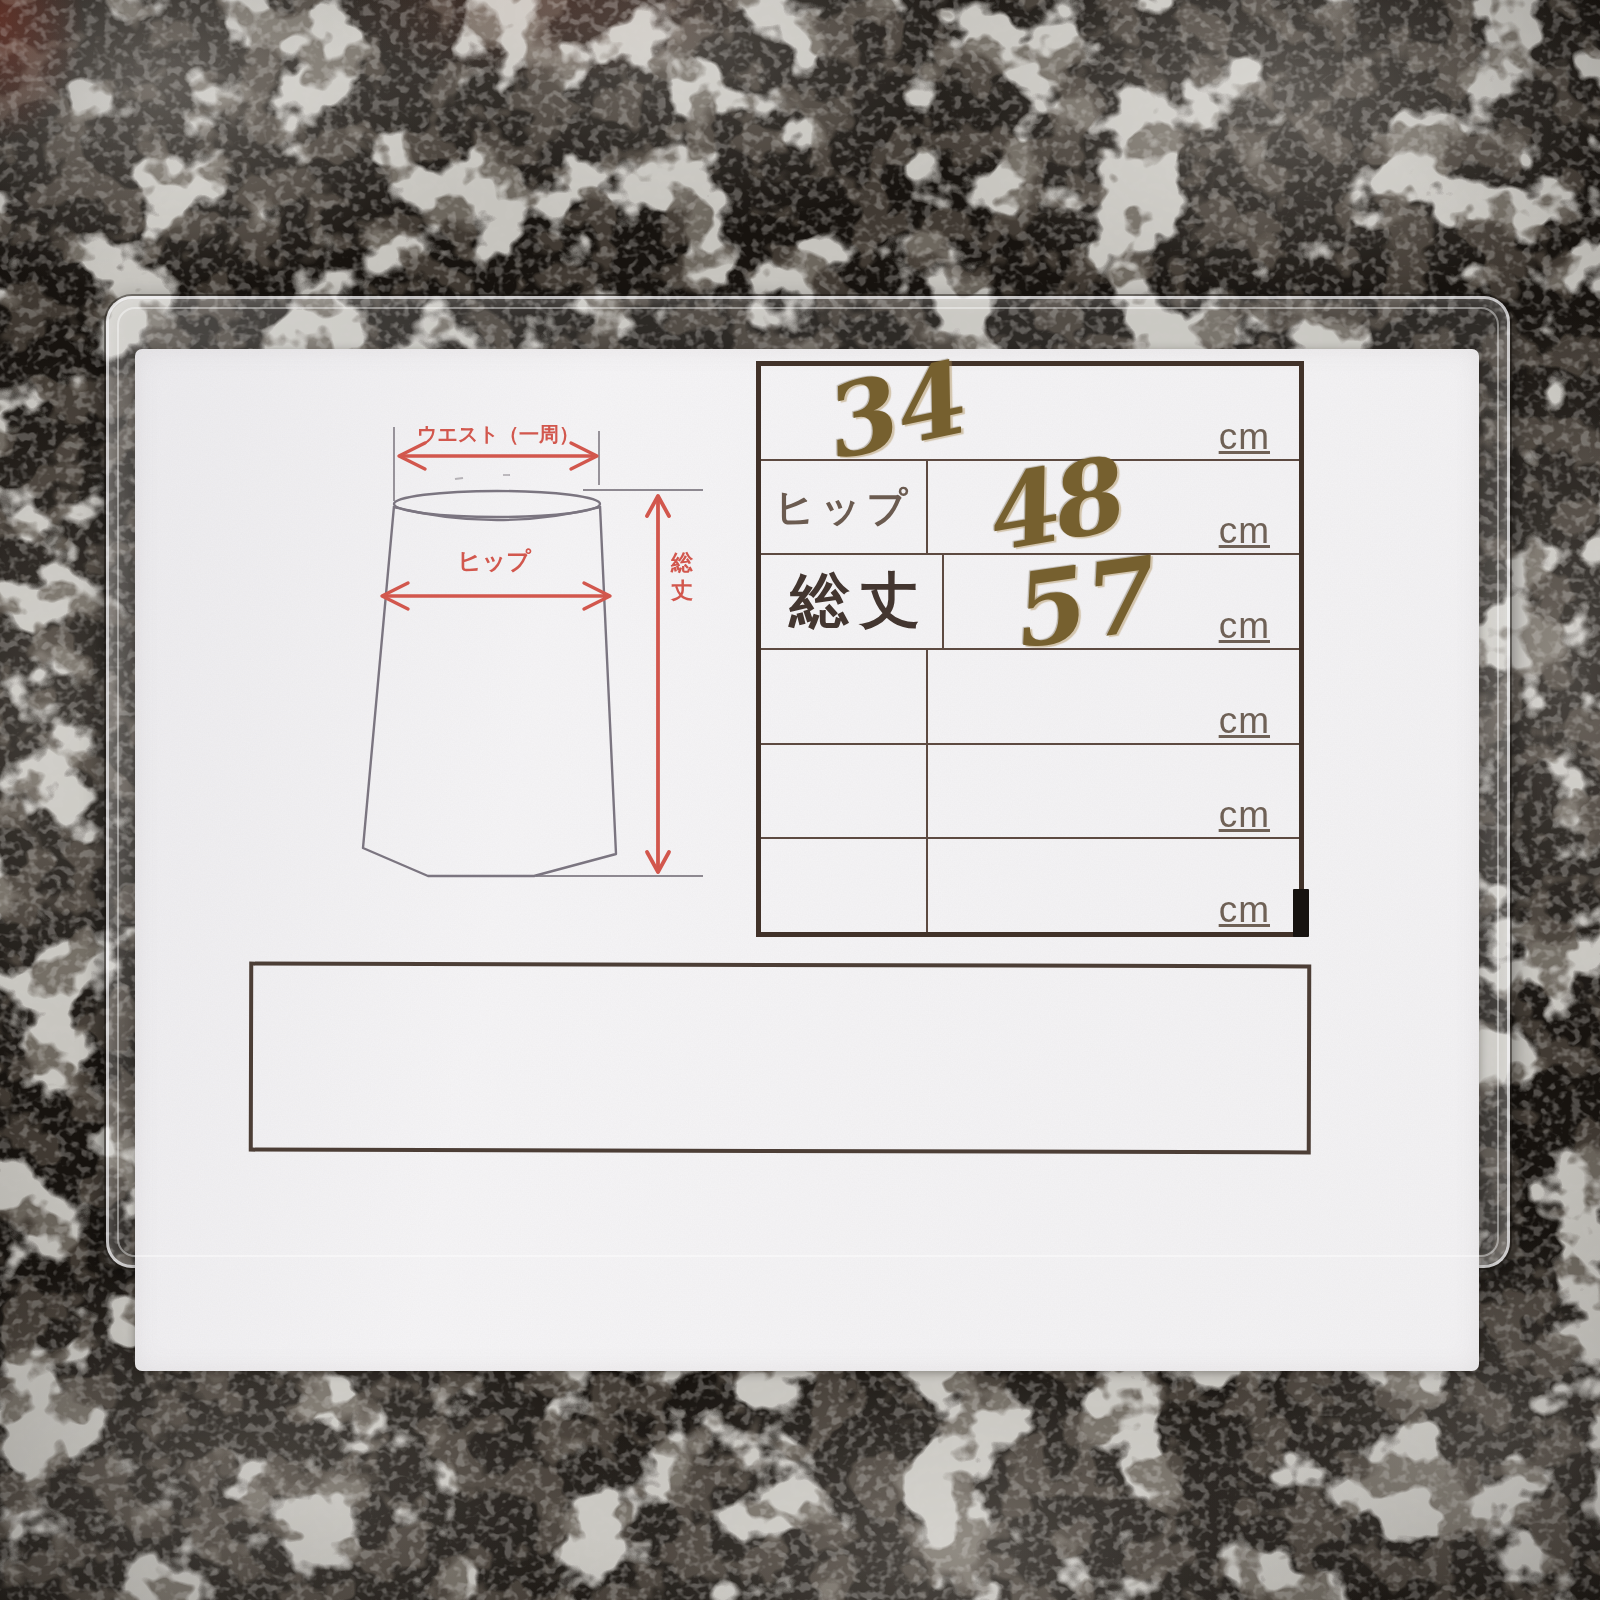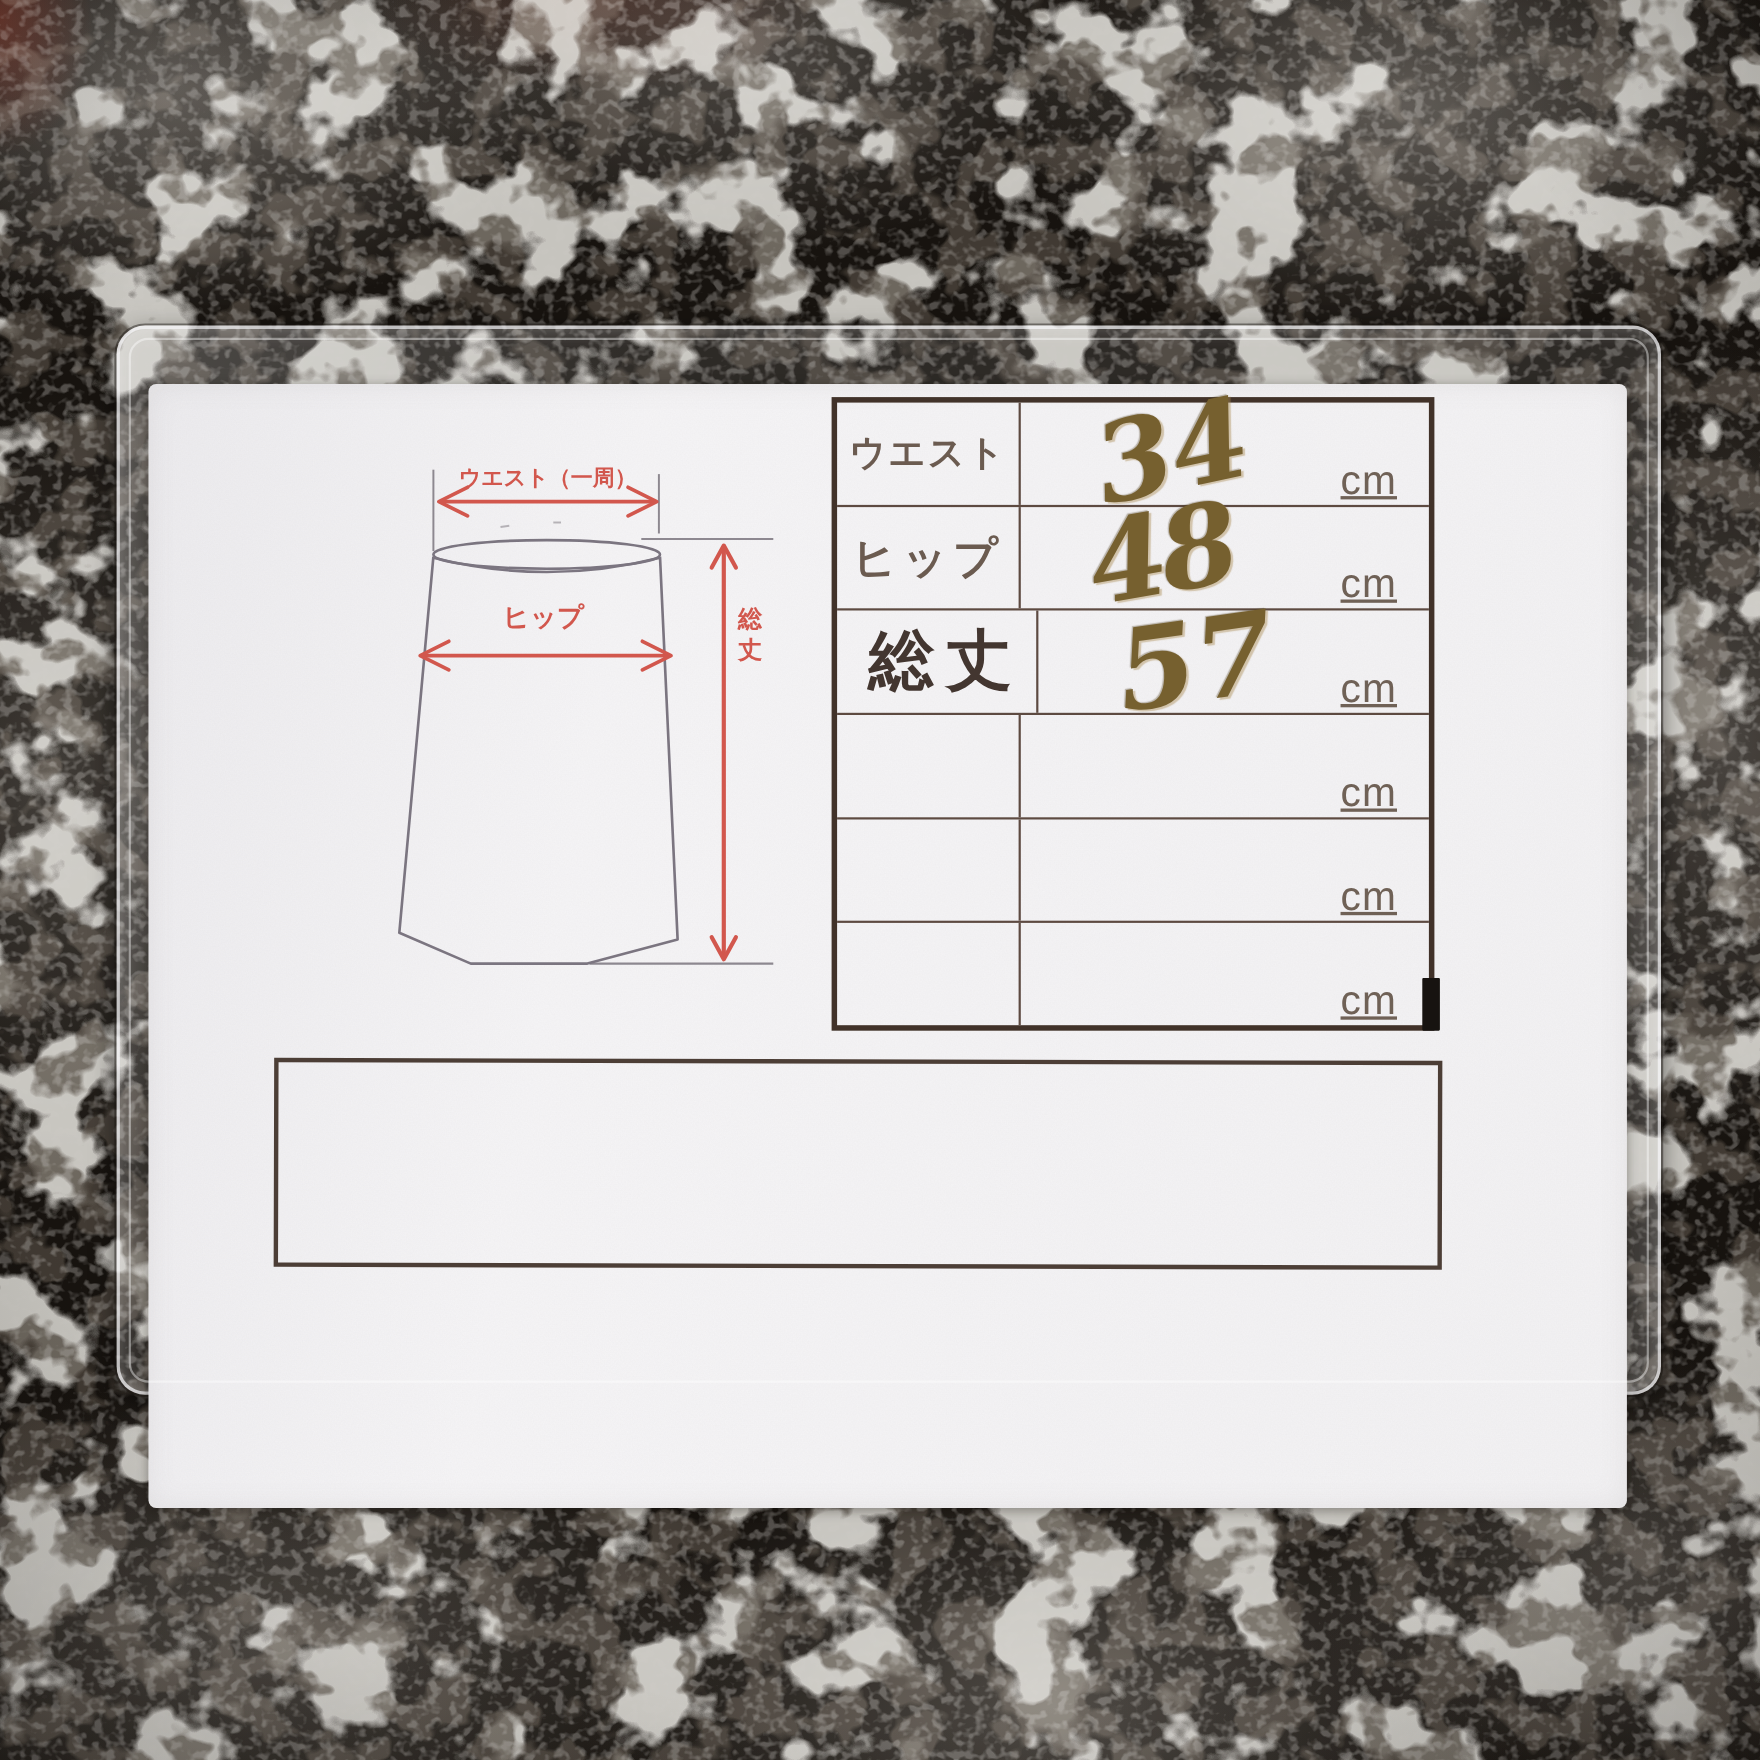--- a/index.html
+++ b/index.html
@@ -169,21 +169,20 @@
           <line class="rline2" x1="303" y1="88" x2="303" y2="458"></line>
           <polyline class="rline2" points="292,105 303,85 314,105"></polyline>
           <polyline class="rline2" points="292,441 303,461 314,441"></polyline>
           <text class="rtext" x="327" y="159" font-size="22" text-anchor="middle">総</text>
           <text class="rtext" x="327" y="187" font-size="22" text-anchor="middle">丈</text>
         </g>
       </svg>
 
       <div class="mtable">
         <div class="mrow r1">
-          <div class="cell label">ウエスト</div>
           <div class="cell value-cell">
             <span class="hand v1">34</span>
             <span class="unit">cm</span>
           </div>
         </div>
         <div class="mrow r2">
           <div class="cell label">ヒップ</div>
           <div class="cell value-cell">
             <span class="hand v2">48</span>
             <span class="unit">cm</span>

